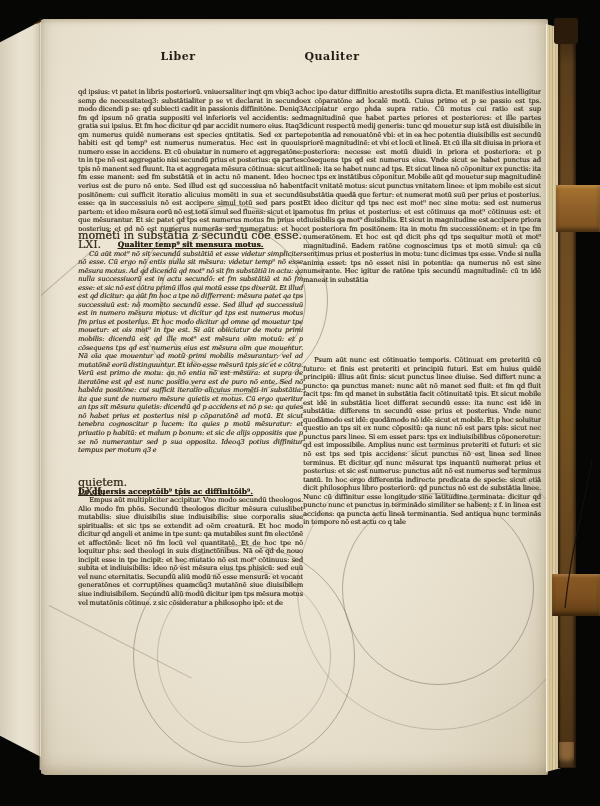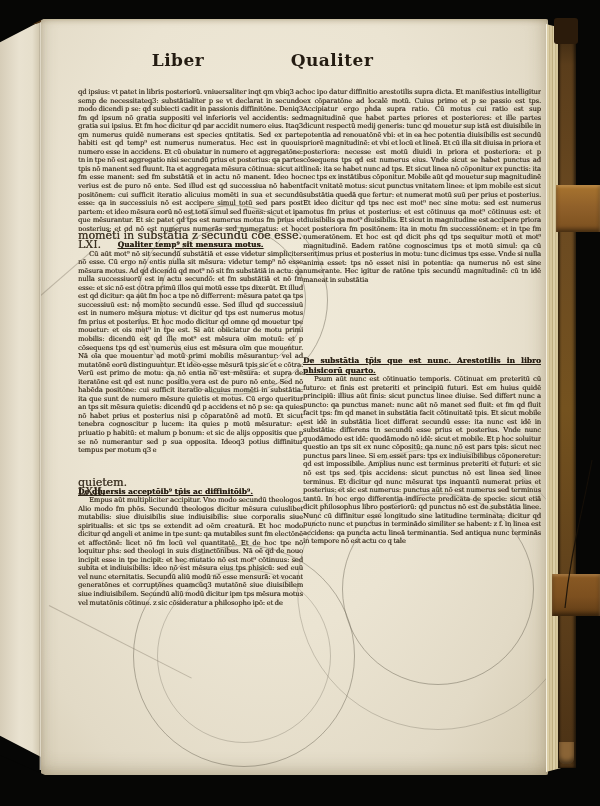--- a/index.html
+++ b/index.html
@@ -26,31 +26,31 @@
                inset 0 3px 5px -2px rgba(140,120,80,.45);}
 
   
   .ring{position:absolute;border-radius:50%;border:1px solid rgba(112,105,90,.5);pointer-events:none;}
   .ring.faint{border-color:rgba(118,110,96,.34);}
   
   .crease{position:absolute;height:1px;background:rgba(120,110,95,.38);transform-origin:left center;}
 
   
   .runhead{position:absolute;top:31px;transform:translateX(-50%);
-    font-size:17px;font-weight:bold;color:#241c12;letter-spacing:.5px;}
+    font-size:11px;font-weight:bold;color:#241c12;letter-spacing:.5px;}
 
   
   .col{position:absolute;top:69px;height:572px;color:#3a2f20;}
   .col-left{left:37px;width:225px;}
   .col-right{left:262px;width:238px;}
   .b{overflow:hidden;text-align:justify;font-size:6.8px;line-height:8.55px;
      letter-spacing:-0.1px;word-spacing:-0.5px;
      text-shadow:0.3px 0 0 rgba(58,47,32,.7);hyphens:none;}
   .b.ind{text-indent:11px;}
-  .h-l1{height:143px;} .h-l2{height:228px;} .h-l3{height:160px;}
+  .h-l1{height:143px;} .h-l2{height:228px;font-style:italic;} .h-l3{height:160px;}
   .h-r1{height:268px;} .h-r2{height:266px;}
   .secline{height:9px;display:flex;justify-content:space-between;
      font-size:11px;line-height:9px;text-shadow:0.3px 0 0 rgba(58,47,32,.7);flex-direction:column;}
   .secnum{padding-right:2px;}
   .heading{height:9.5px;font-size:7.5px;line-height:9.5px;font-weight:bold;color:#2a2115;
      text-shadow:0.2px 0 0 rgba(42,33,21,.8);overflow:hidden;text-decoration:underline;}
   .heading.center{text-align:center;}
   .heading.two{height:19px;text-align:justify;text-align-last:left;}
 
   
@@ -102,21 +102,20 @@
       <div class="secline">
         <span>quietem.</span>
         <span class="secnum">LXII.</span>
       </div>
       <div class="heading">De diuersis acceptōib⁹ tp̄is ac diffinitōib⁹.</div>
       <div class="b ind h-l3">Empus aūt multipliciter accipitur. Vno modo secundū theologos. Alio modo fm phōs. Secundū theologos dicitur mēsura cuiuslibet mutabilis: siue diuisibilis siue indiuisibilis: siue corporalis siue spiritualis: et sic tps se extendit ad oēm creaturā. Et hoc modo dicitur qd angeli et anime in tpe sunt: qa mutabiles sunt fm electōnē et affectōnē: licet nō fm locū vel quantitatē. Et de hoc tpe nō loquitur phs: sed theologi in suis distinctōnibus. Nā oē qd de nouo incipit esse in tpe incipit: et hec mutatio nō est mot⁹ cōtinuus: sed subita et indiuisibilis: ideo nō est mēsura eius tps phisicū: sed euū vel nunc eternitatis. Secundū aliū modū nō esse mensurā: et vocant generatōnes et corruptōnes quamcūq3 mutatōnē siue diuisibilem siue indiuisibilem. Secundū aliū modū dicitur ipm tps mēsura motus vel mutatōnis cōtinue. z sic cōsideratur a philosopho ipō: et de</div>
     </div>
 
     <div class="col col-right">
       <div class="b h-r1">hoc ipo datur diffinitio arestotilis supra dicta. Et manifestius intelligitur ex cōparatōne ad localē motū. Cuius primo et p se passio est tps. Accipiatur ergo phda supra ratio. Cū motus cui ratio est sup magnitudinē que habet partes priores et posteriores: et ille partes dicunt respectū medij generis: tunc qd mouetur sup istā est diuisibile in potentia ad renouatōnē vbi: et in ea hec potentia diuisibilis est secundū priorē magnitudinē: et vbi et locū et lineā. Et cū illa sit diuisa in priora et posteriora: necesse est motū diuidi in priora et posteriora: et p cōsequens tps qd est numerus eius. Vnde sicut se habet punctus ad lineā: ita se habet nunc ad tps. Et sicut linea nō cōponitur ex punctis: ita nec tps ex instātibus cōponitur. Mobile aūt qd mouetur sup magnitudinē facit vnitatē motus: sicut punctus vnitatem linee: et ipm mobile est sicut substātia quedā que fertur: et numerat motū suū per prius et posterius. Et ideo dicitur qd tps nec est mot⁹ nec sine motu: sed est numerus motus fm prius et posterius: et est cōtinuus qa mot⁹ cōtinuus est: et diuisibilis qa mot⁹ diuisibilis. Et sicut in magnitudine est accipere priora et posteriora fm positōnem: ita in motu fm successiōnem: et in tpe fm numeratōnem. Et hoc est qd dicit phs qd tps sequitur motū et mot⁹ magnitudinē. Eadem ratōne cognoscimus tps et motū simul: qa cū sentimus prius et posterius in motu: tunc dicimus tps esse. Vnde si nulla anima esset: tps nō esset nisi in potentia: qa numerus nō est sine numerante. Hec igitur de ratōne tpis secundū magnitudinē: cū tn idē maneat in substātia</div>
-      <div class="heading two">De substātia tp̄is que est nunc. Arestotilis in libro phisicorū quarto.</div>
       <div class="b ind h-r2">Psum aūt nunc est cōtinuatio temporis. Cōtinuat em preteritū cū futuro: et finis est preteriti et principiū futuri. Est em huius quidē principiū: illius aūt finis: sicut punctus linee diuise. Sed differt nunc a puncto: qa punctus manet: nunc aūt nō manet sed fluit: et fm qd fluit facit tps: fm qd manet in substātia facit cōtinuitatē tpis. Et sicut mobile est idē in substātia licet differat secundū esse: ita nunc est idē in substātia: differens tn secundū esse prius et posterius. Vnde nunc quodāmodo est idē: quodāmodo nō idē: sicut et mobile. Et p hoc soluitur questio an tps sit ex nunc cōpositū: qa nunc nō est pars tpis: sicut nec punctus pars linee. Si em esset pars: tps ex indiuisibilibus cōponeretur: qd est impossibile. Amplius nunc est terminus preteriti et futuri: et sic nō est tps sed tpis accidens: sicut punctus nō est linea sed linee terminus. Et dicitur qd nunc mēsurat tps inquantū numerat prius et posterius: et sic est numerus: punctus aūt nō est numerus sed terminus tantū. In hoc ergo differentia indirecte predicata de specie: sicut etiā dicit philosophus libro posteriorū: qd punctus nō est de substātia linee. Nunc cū diffinitur esse longitudo sine latitudine terminata: dicitur qd puncto nunc et punctus in terminādo similiter se habent: z f. in linea est accidens: qa puncta actu lineā terminantia. Sed antiqua nunc terminās in tempore nō est actu co q tale</div>
     </div>
 
     <div class="ring" style="left:97px;top:186px;width:188px;height:188px"></div>
     <div class="ring" style="left:119px;top:208px;width:144px;height:144px"></div>
     <div class="ring faint" style="left:256px;top:429px;width:280px;height:280px"></div>
     <div class="ring" style="left:301px;top:474px;width:190px;height:190px"></div>
     <div class="ring" style="left:92px;top:526px;width:220px;height:220px"></div>
     <div class="ring faint" style="left:116px;top:550px;width:172px;height:172px"></div>
 

